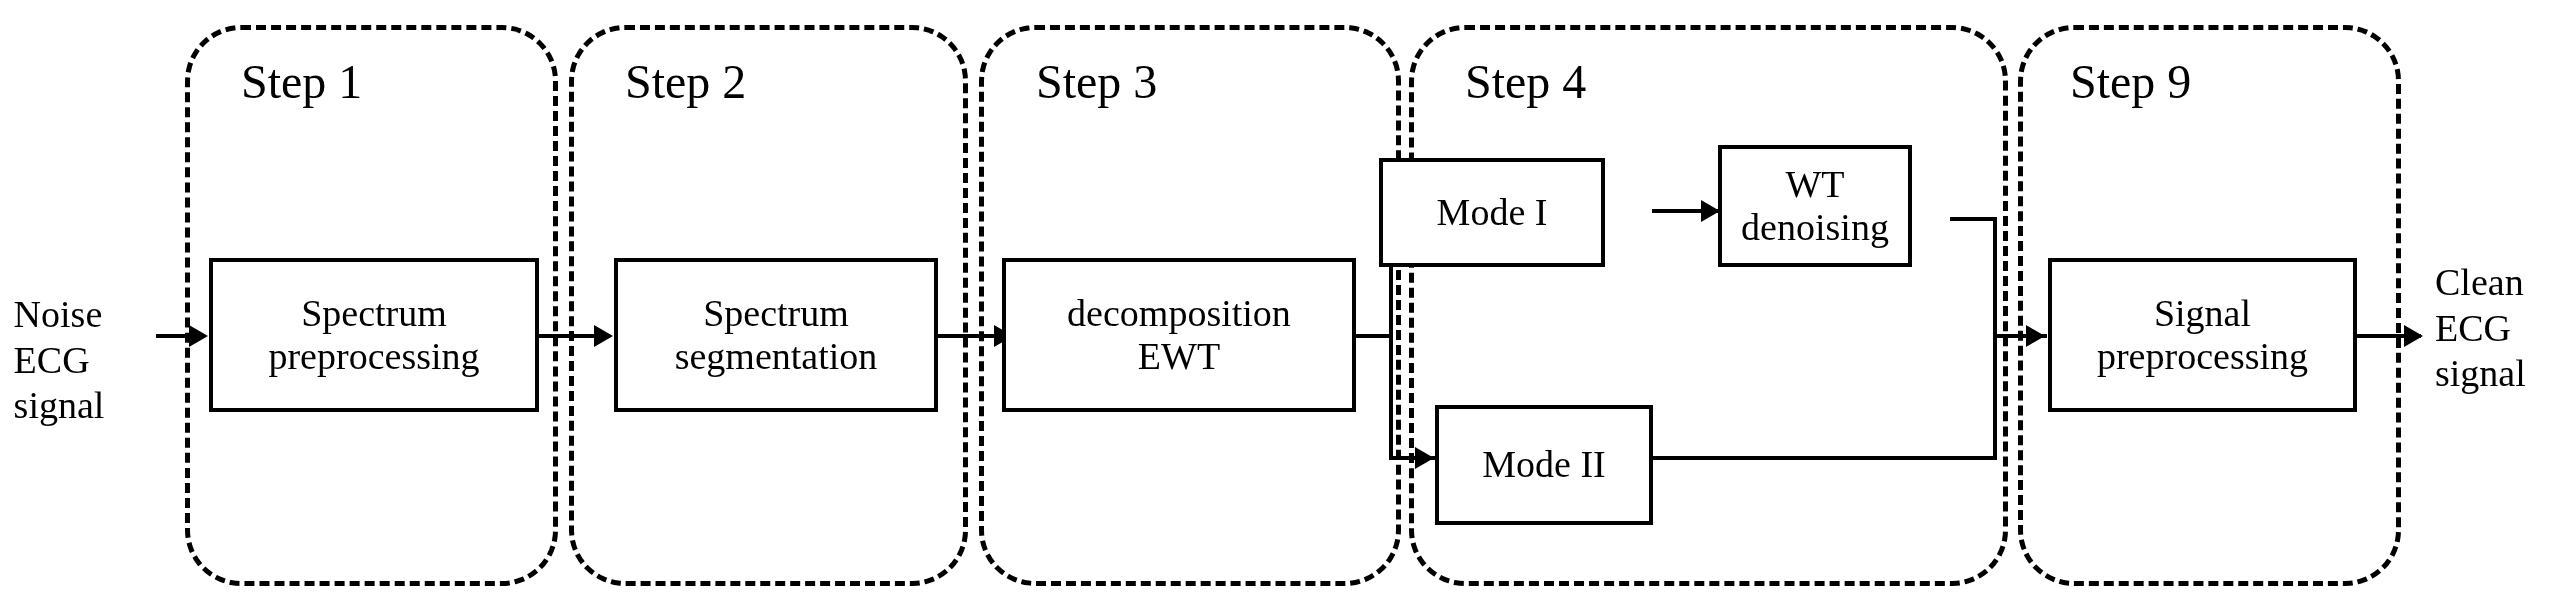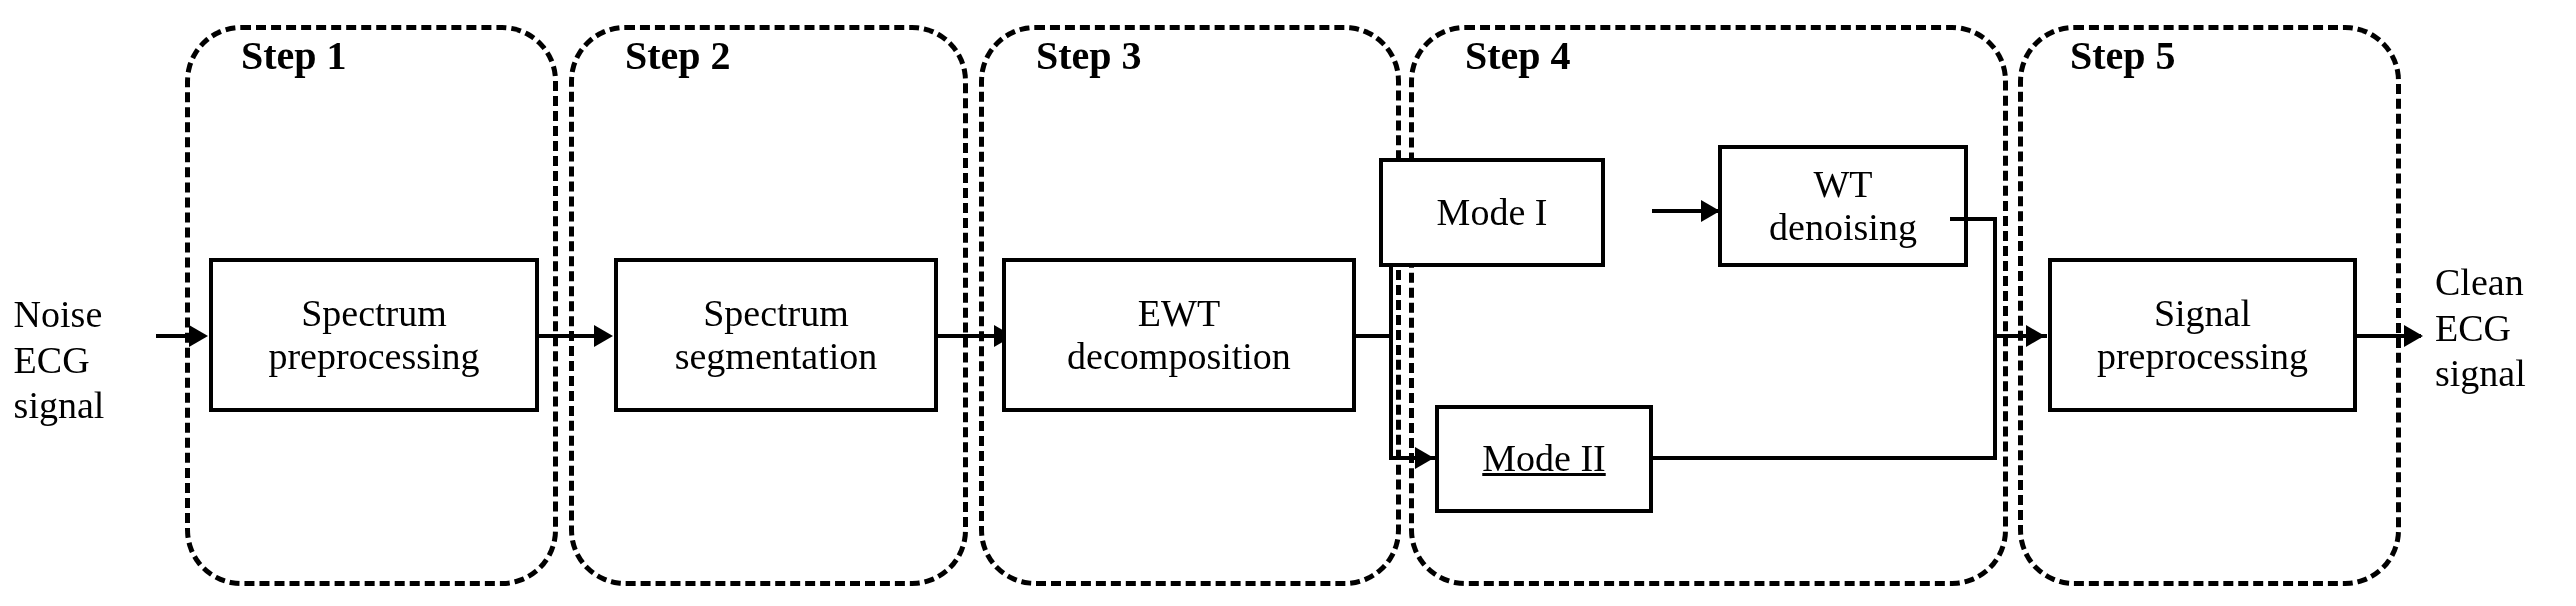--- a/index.html
+++ b/index.html
@@ -15,25 +15,26 @@
   
   .step-box{
     position:absolute;
     border:5.3px dashed #000;
     border-radius:56px;
     box-sizing:border-box;
     background:transparent;
   }
   .step-label{
     position:absolute;
-    font-weight:bold;
-    font-size:40px;
+    font-weight:normal;
+    font-size:48px;
     line-height:1;
     letter-spacing:0px;
     white-space:nowrap;
+    margin-top:22px;
   }
   
   .proc-box{
     position:absolute;
     border:4.5px solid #000;
     box-sizing:border-box;
     background:#ffffff;
     display:flex;
     align-items:center;
     justify-content:center;
@@ -100,22 +101,22 @@
   </div>
 
   <div class="hline" style="left:937px; top:334px; width:72px;"></div>
   <div class="arrow-r" style="left:994px; top:325px;"></div>
 
   <div class="step-box" style="left:979px; top:25px; width:422px; height:561px;"></div>
   <div class="step-label" style="left:1036px; top:36px;">Step 3</div>
 
   <div class="proc-box" style="left:1002px; top:258px; width:354px; height:154px;">
     <div>
+      <span class="txt">decomposition</span>
       <span class="txt">EWT</span>
-      <span class="txt">decomposition</span>
     </div>
   </div>
 
   <div class="hline" style="left:1355px; top:334px; width:38px;"></div>
   <div class="vline" style="left:1389px; top:209px; height:250px;"></div>
 
   <div class="hline" style="left:1389px; top:209px; width:47px;"></div>
   <div class="arrow-r" style="left:1415px; top:200px;"></div>
 
   <div class="hline" style="left:1389px; top:456px; width:47px;"></div>
@@ -126,44 +127,44 @@
 
   <div class="proc-box" style="left:1379px; top:158px; width:226px; height:109px;">
     <div>
       <span class="txt">Mode I</span>
     </div>
   </div>
 
   <div class="hline" style="left:1652px; top:209px; width:66px;"></div>
   <div class="arrow-r" style="left:1701px; top:200px;"></div>
 
-  <div class="proc-box" style="left:1718px; top:145px; width:250px; height:122px;">
+  <div class="proc-box" style="left:1718px; top:145px; width:194px; height:122px;">
     <div>
       <span class="txt">WT</span>
       <span class="txt">denoising</span>
     </div>
   </div>
 
-  <div class="proc-box" style="left:1435px; top:405px; width:218px; height:108px;text-decoration:underline;">
+  <div class="proc-box" style="left:1435px; top:405px; width:218px; height:120px;">
     <div>
       <span class="txt">Mode II</span>
     </div>
   </div>
 
   <div class="hline" style="left:1950px; top:217px; width:47px;"></div>
 
   <div class="hline" style="left:1652px; top:456px; width:344px;"></div>
 
   <div class="vline" style="left:1993px; top:217px; height:243px;"></div>
 
   <div class="hline" style="left:1993px; top:334px; width:54px;"></div>
   <div class="arrow-r" style="left:2026px; top:325px;"></div>
 
   <div class="step-box" style="left:2018px; top:25px; width:383px; height:561px;"></div>
-  <div class="step-label" style="left:2070px; top:36px;">Step 5</div>
+  <div class="step-label" style="left:2070px; top:36px;">Step 9</div>
 
   <div class="proc-box" style="left:2048px; top:258px; width:309px; height:154px;">
     <div>
       <span class="txt">Signal</span>
       <span class="txt">preprocessing</span>
     </div>
   </div>
 
   <div class="hline" style="left:2355px; top:334px; width:66px;"></div>
   <div class="arrow-r" style="left:2404px; top:325px;"></div>

